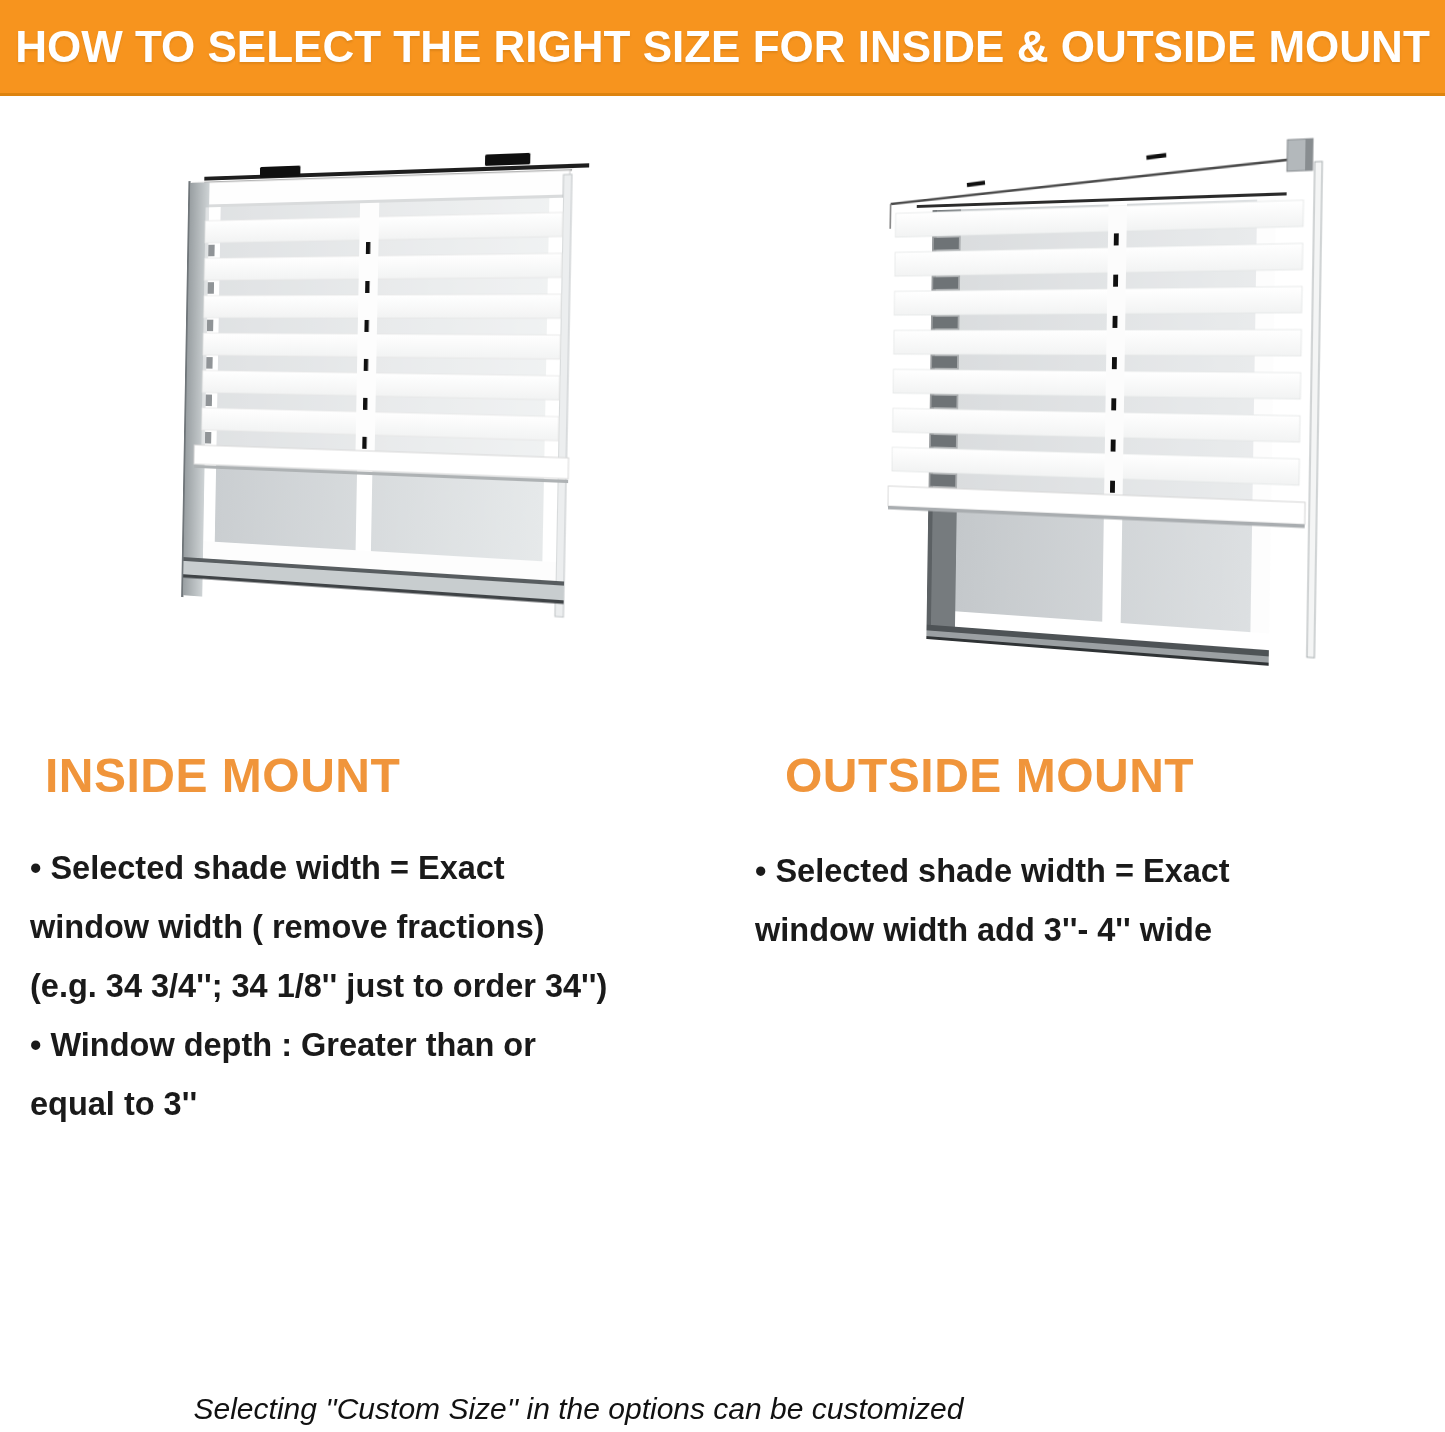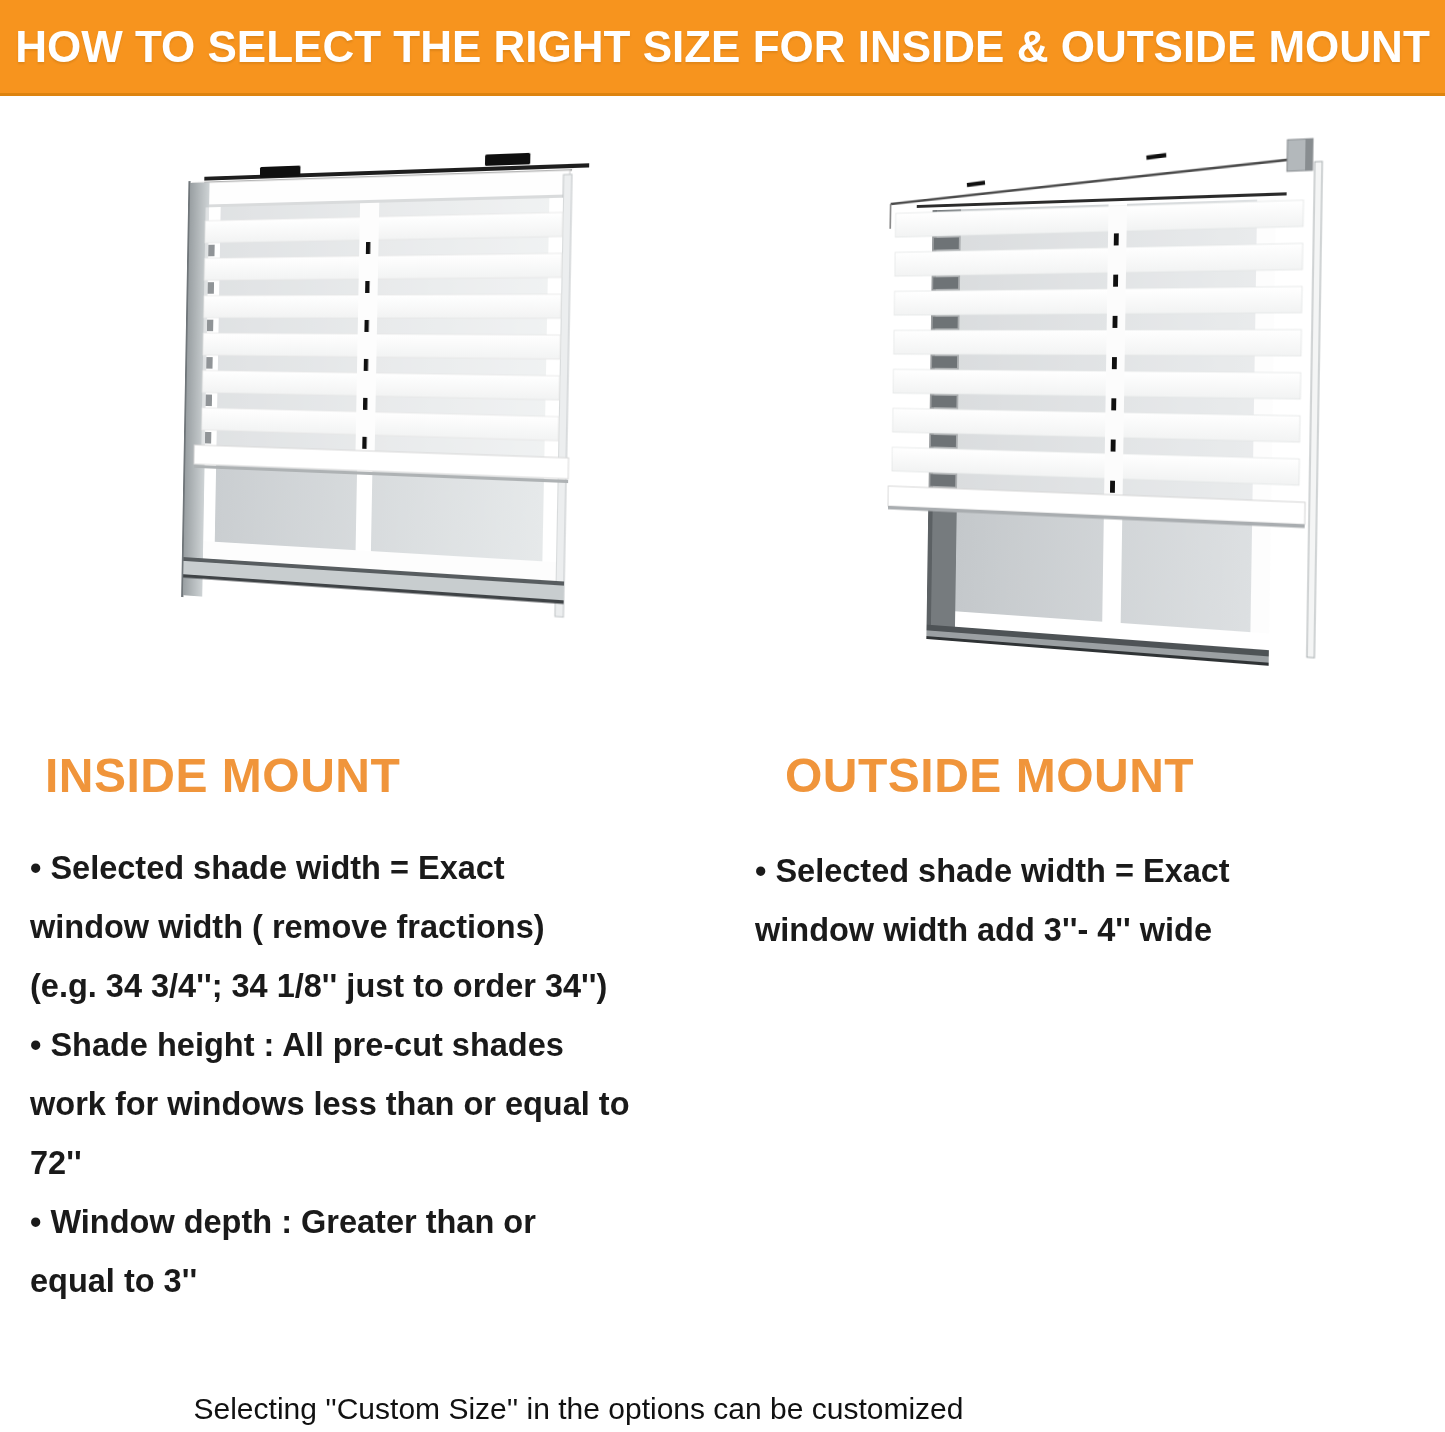--- a/index.html
+++ b/index.html
@@ -55,20 +55,21 @@
   }
   .bullets-left  { left:30px;  top:839px; }
   .bullets-right { left:755px; top:842px; }
   .bullets p { margin:0; white-space:pre; }
 
   
   .footer-note {
     position:absolute; left:0; top:1392px; width:1157px;
     text-align:center; font-size:30px; color:#111111;
     white-space:nowrap;
+    font-style:italic;
   }
 </style>
 </head>
 <body>
 
 <div class="page">
 
   <div class="banner">
     <div class="banner-title">HOW TO SELECT THE RIGHT SIZE FOR INSIDE &amp; OUTSIDE MOUNT</div>
   </div>
@@ -262,23 +263,20 @@
     </div>
   </div>
 
   <div class="mount-heading heading-outside">OUTSIDE MOUNT</div>
   <div class="mount-heading heading-inside">INSIDE MOUNT</div>
 
   <div class="bullets bullets-left">
     <p>• Selected shade width = Exact
 window width ( remove fractions)
 (e.g. 34 3/4''; 34 1/8'' just to order 34'')</p>
-    <p>• Shade height : All pre-cut shades
-work for windows less than or equal to
-72''</p>
     <p>• Window depth : Greater than or
 equal to 3''</p>
   </div>
 
   <div class="bullets bullets-right">
     <p>• Selected shade width = Exact
 window width add 3''- 4'' wide</p>
   </div>
 
   <div class="footer-note">Selecting ''Custom Size'' in the options can be customized</div>

